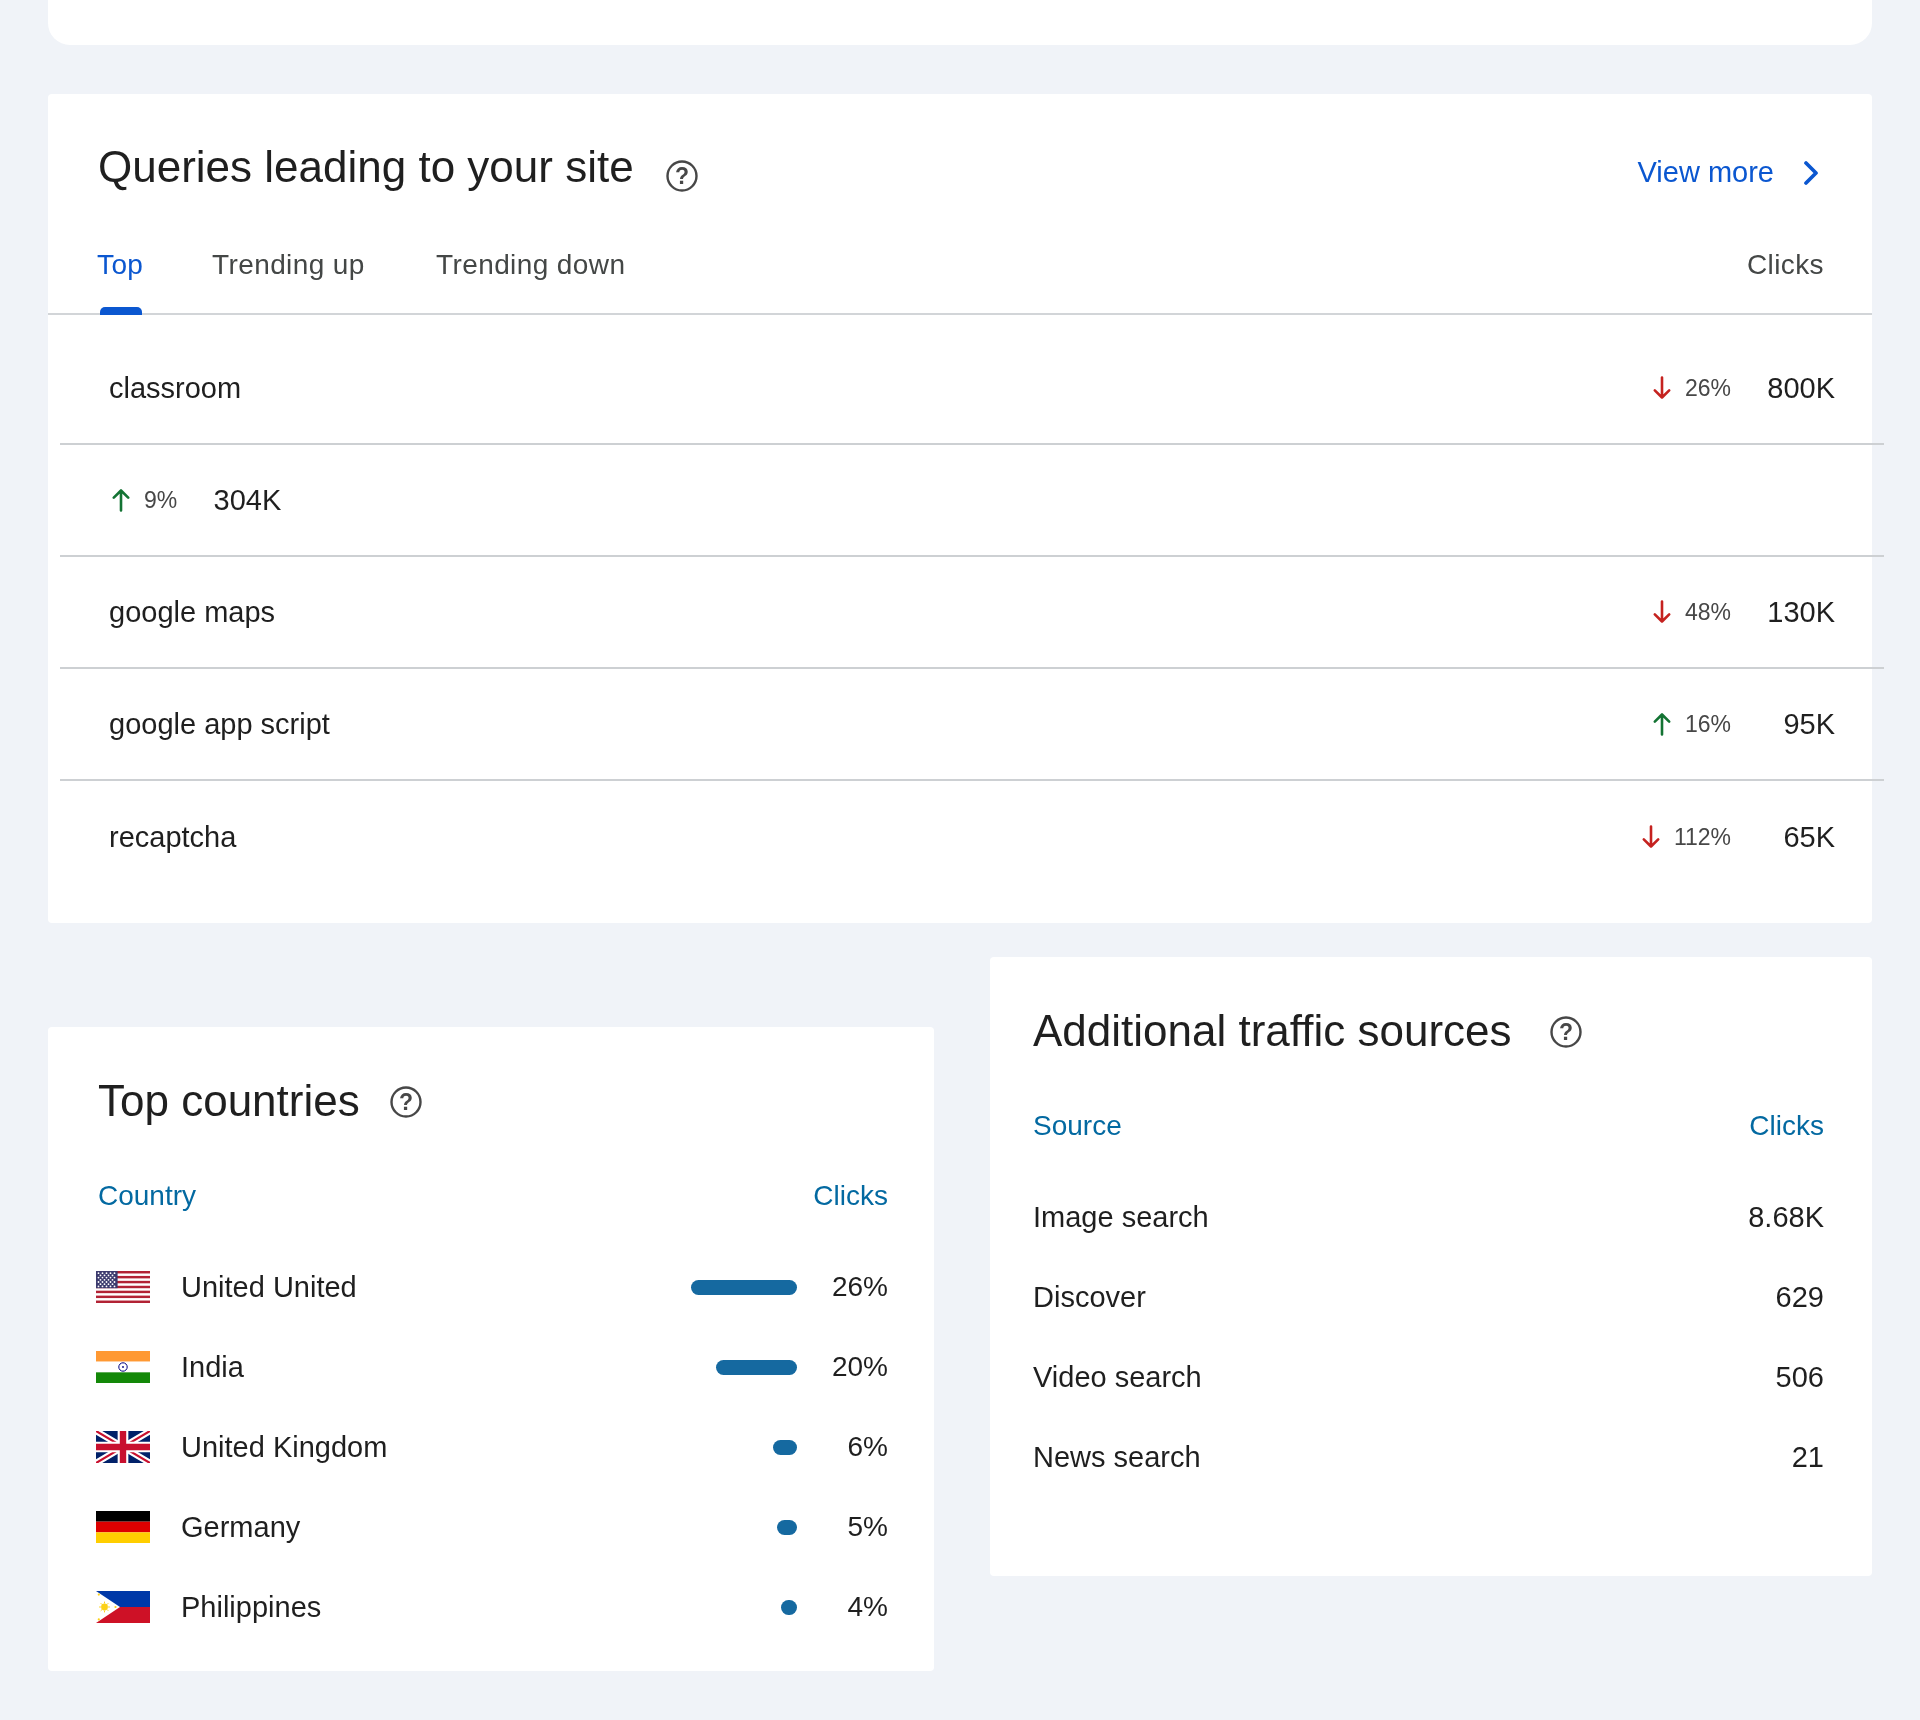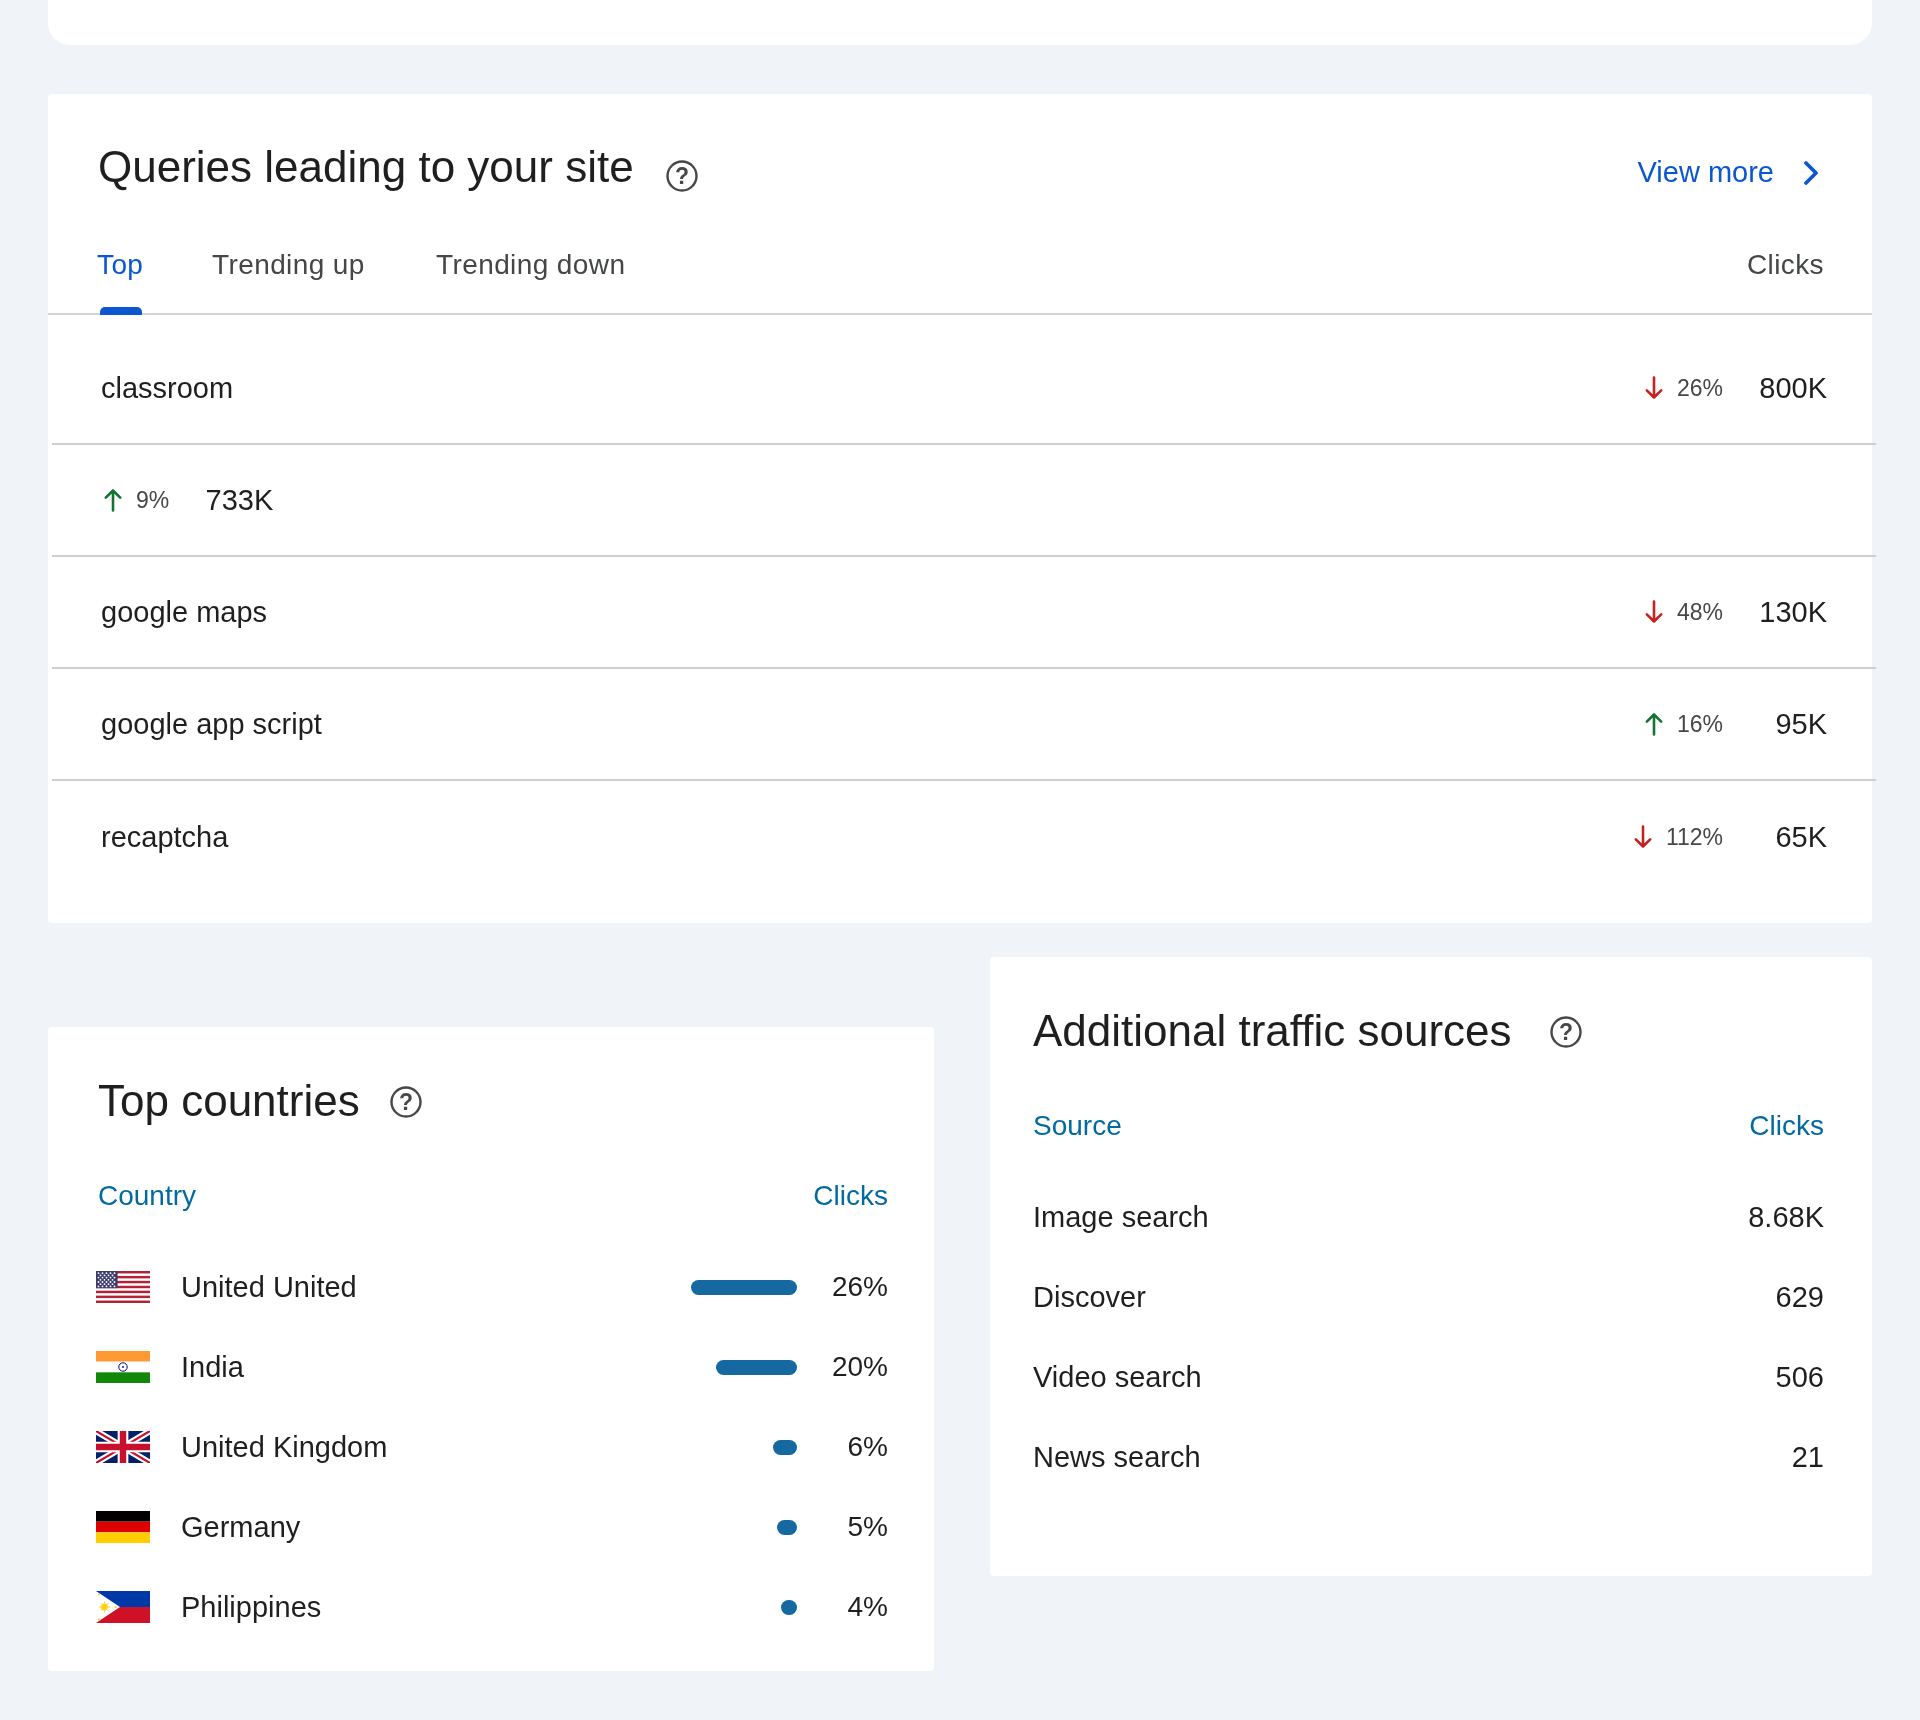--- a/index.html
+++ b/index.html
@@ -20,21 +20,21 @@
 #qhelp { position:absolute; left:618px; top:66px; }
 #viewmore { position:absolute; right:54px; top:64px; display:flex; align-items:center; color:#0b57d0; font-size:29px; line-height:29px; }
 #viewmore svg { margin-left:30px; }
 .tab { position:absolute; top:156px; font-size:28px; line-height:30px; color:#444746; letter-spacing:0.4px; }
 #tab1 { left:49px; color:#0b57d0; }
 #tab2 { left:164px; }
 #tab3 { left:388px; }
 #qclicks { position:absolute; top:156px; right:48px; }
 #tabline { position:absolute; left:0; top:219px; width:100%; height:2px; background:#d2d5d8; }
 #tabind { position:absolute; left:52px; top:213px; width:42px; height:8px; background:#0b57d0; border-radius:5px 5px 0 0; }
-#qrows { position:absolute; left:4px; top:239px; width:100%; }
+#qrows { position:absolute; left:12px; top:239px; width:100%; }
 .qrow { height:112px; border-bottom:2px solid #cdd0d3; display:flex; align-items:center; padding:0 49px; }
 .qrow:last-child { border-bottom:none; }
 .qname { font-size:29px; flex:1; }
 .qrow svg.arr { flex:0 0 auto; margin-right:11px; }
 .pct { font-size:23px; color:#474747; }
 .val { min-width:68px; margin-left:36px; text-align:right; font-size:29px; color:#1f1f1f; }
 
 
 #ccard { left:48px; top:1027px; width:886px; height:644px; }
 #scard { left:990px; top:957px; width:882px; height:619px; }
@@ -86,21 +86,21 @@
           <path d="M12 1.5 L12 21.5 M4.8 14.3 L12 21.5 L19.2 14.3" fill="none" stroke="#c5221f" stroke-width="2.6" stroke-linecap="round" stroke-linejoin="round"></path>
         </svg>
       <span class="pct">26%</span>
         <span class="val">800K</span>
     </div>
     <div class="qrow">
       <svg class="arr" width="24" height="24" viewBox="0 0 24 24">
           <path d="M12 22.5 L12 2.5 M4.8 9.7 L12 2.5 L19.2 9.7" fill="none" stroke="#137333" stroke-width="2.6" stroke-linecap="round" stroke-linejoin="round"></path>
         </svg>
       <span class="pct">9%</span>
-        <span class="val">733K</span>
+        <span class="val">304K</span>
     </div>
     <div class="qrow">
       <span class="qname">google maps</span>
       <svg class="arr" width="24" height="24" viewBox="0 0 24 24">
           <path d="M12 1.5 L12 21.5 M4.8 14.3 L12 21.5 L19.2 14.3" fill="none" stroke="#c5221f" stroke-width="2.6" stroke-linecap="round" stroke-linejoin="round"></path>
         </svg>
       <span class="pct">48%</span>
         <span class="val">130K</span>
     </div>
     <div class="qrow">

